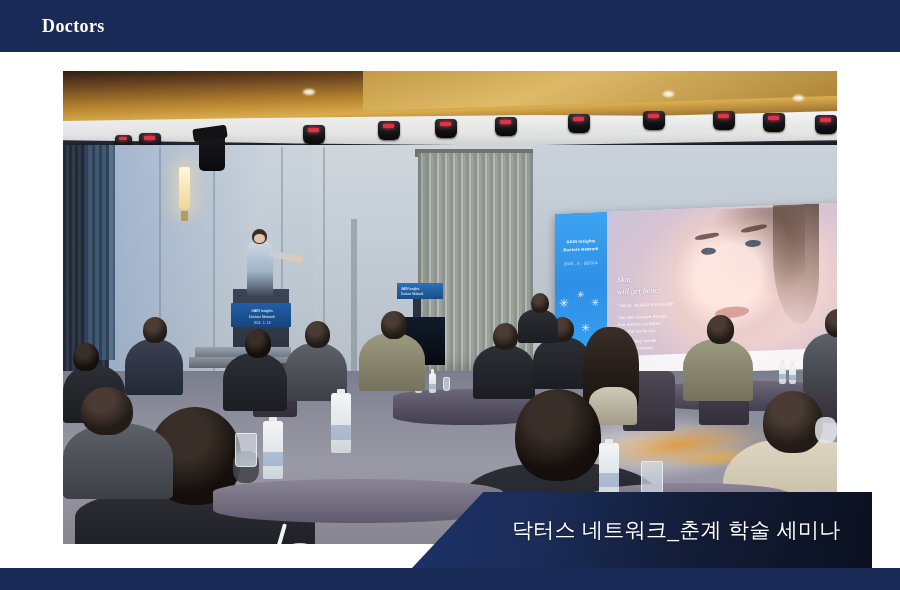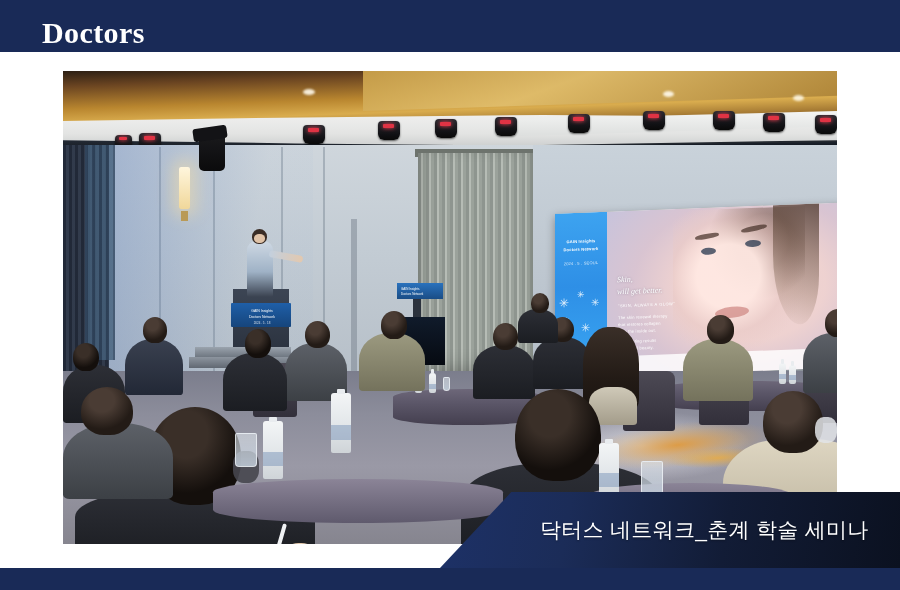--- a/index.html
+++ b/index.html
@@ -11,21 +11,21 @@
   }
 
   
   #header{
     position:absolute; left:0; top:0; width:900px; height:52px;
     background:#192a57;
   }
   #brand{
     position:absolute; left:42px; top:16px;
     font-family:"Liberation Serif", serif;
-    font-weight:bold; font-size:30px; letter-spacing:.4px;
+    font-weight:bold; font-size:18px; letter-spacing:.4px;
     color:#ffffff;
   }
 
   
   #footer{
     position:absolute; left:0; top:568px; width:900px; height:22px;
     background:#192a57;
   }
 
   
@@ -314,21 +314,21 @@
   .shoulder.olive{ background:linear-gradient(180deg,#9c9a80 0%,#74725c 100%); }
   .shoulder.navy{ background:linear-gradient(180deg,#3a4150 0%,#222836 100%); }
   .shoulder.cream{ background:linear-gradient(180deg,#ded6c2 0%,#b7ae97 100%); }
   .chair{
     background:linear-gradient(180deg,#4d4a55 0%,#322f3a 100%);
     border-radius:8px 8px 3px 3px;
   }
 
   
   #caption{
-    position:absolute; left:440px; top:492px; width:460px; height:76px;
+    position:absolute; left:412px; top:492px; width:460px; height:76px;
     background:linear-gradient(100deg,#1d3167 0%,#1b2c58 28%,#121c36 62%,#0b1120 100%);
     clip-path:polygon(15.5% 0,100% 0,100% 100%,0 100%);
   }
   #caption-text{
     position:absolute; left:100px; top:24px;
     color:#ffffff; font-size:21px; letter-spacing:.3px;
     white-space:nowrap;
     text-shadow:0 1px 2px rgba(0,0,0,.35);
   }
   

